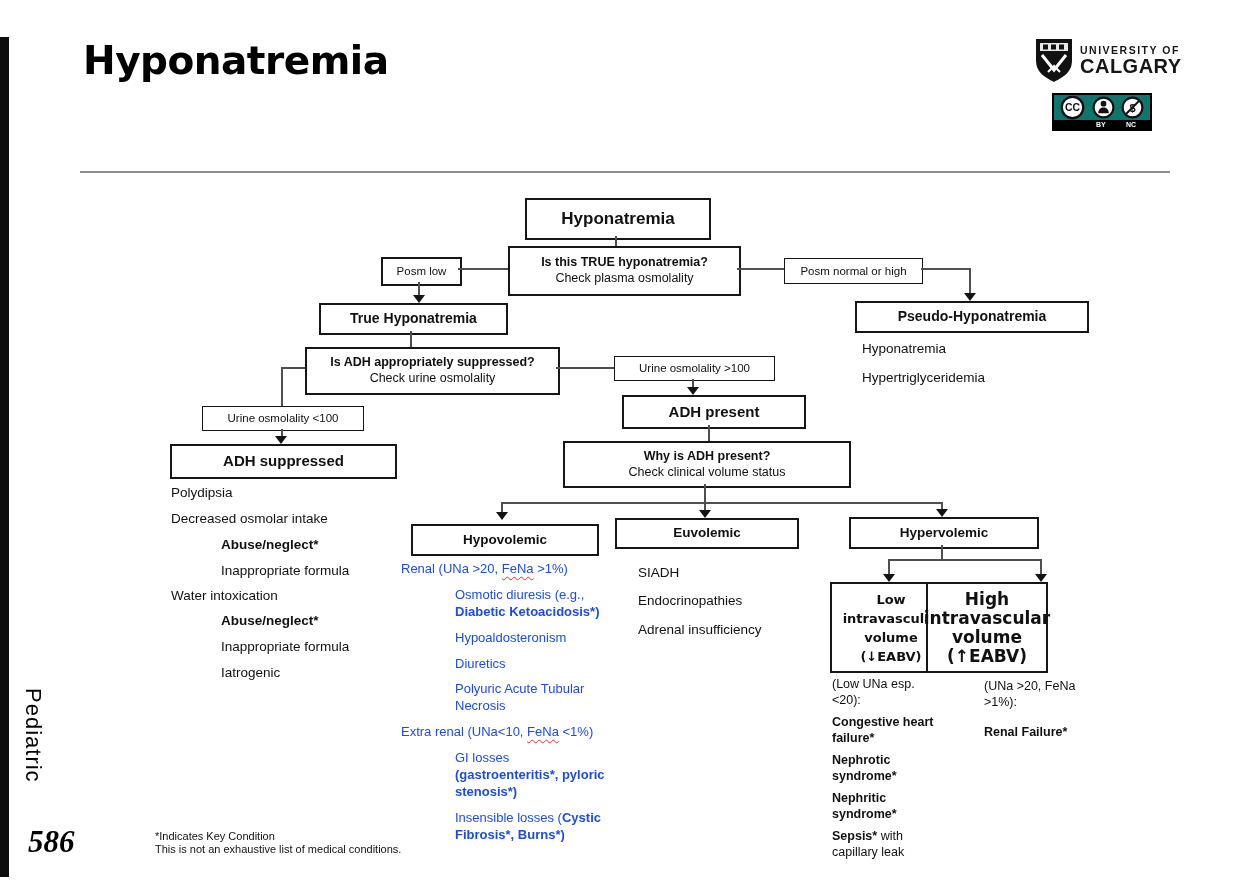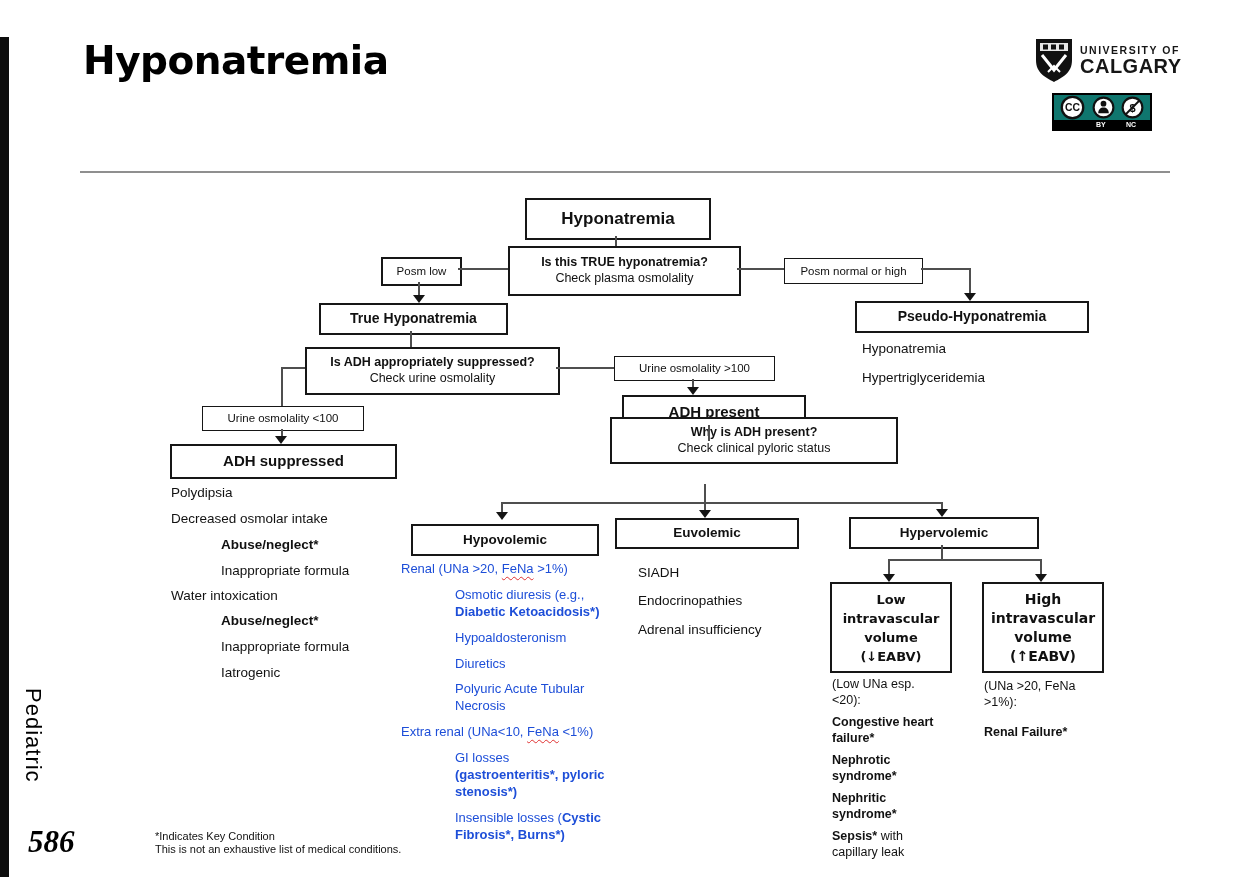--- a/index.html
+++ b/index.html
@@ -110,36 +110,36 @@
   </div>
 
   <div class="box" style="left:614px;top:356px;width:159px;height:23px;font-size:11.5px;border-width:1.5px;">Urine osmolality &gt;100</div>
 
   <div class="box" style="left:202px;top:406px;width:160px;height:23px;font-size:11.5px;border-width:1.5px;">Urine osmolality &lt;100</div>
 
   <div class="box b" style="left:170px;top:444px;width:223px;height:31px;font-size:15px;">ADH suppressed</div>
 
   <div class="box b" style="left:622px;top:395px;width:180px;height:30px;font-size:15px;">ADH present</div>
 
-  <div class="box" style="left:563px;top:417px;width:284px;height:43px;font-size:12.5px;margin-left:47px;">
+  <div class="box" style="left:563px;top:441px;width:284px;height:43px;font-size:12.5px;">
     <div class="b">Why is ADH present?</div>
-    <div>Check clinical pyloric status</div>
+    <div>Check clinical volume status</div>
   </div>
 
   <div class="box b" style="left:411px;top:524px;width:184px;height:28px;font-size:13.5px;">Hypovolemic</div>
   <div class="box b" style="left:615px;top:518px;width:180px;height:27px;font-size:13.5px;">Euvolemic</div>
   <div class="box b" style="left:849px;top:517px;width:186px;height:28px;font-size:13.5px;">Hypervolemic</div>
 
   <div class="box b" style="left:830px;top:582px;width:118px;height:87px;font-size:13px;line-height:19px;font-family:'DejaVu Sans',sans-serif;">
     <div>Low</div>
     <div>intravascular</div>
     <div>volume</div>
     <div>(↓EABV)</div>
   </div>
-  <div class="box b" style="left:982px;top:582px;width:118px;height:87px;font-size:14px;line-height:19px;font-family:'DejaVu Sans',sans-serif;">
+  <div class="box b" style="left:926px;top:582px;width:118px;height:87px;font-size:17px;line-height:19px;font-family:'DejaVu Sans',sans-serif;">
     <div>High</div>
     <div>intravascular</div>
     <div>volume</div>
     <div>(↑EABV)</div>
   </div>
 
   <div class="vline" style="left:615px;top:236px;height:10px;"></div>
   <div class="hline" style="left:458px;top:268px;width:50px;"></div>
   <div class="hline" style="left:737px;top:268px;width:47px;"></div>
   <div class="hline" style="left:921px;top:268px;width:50px;"></div>

